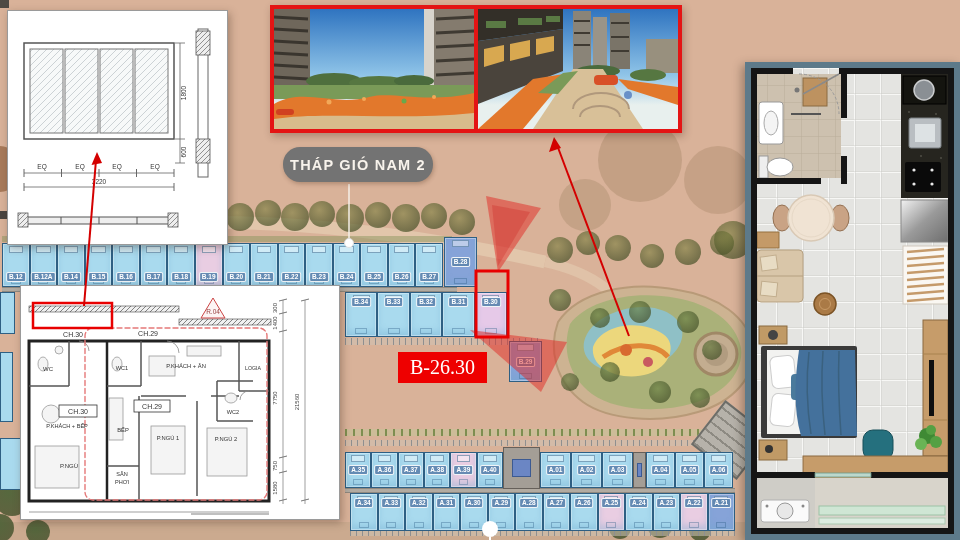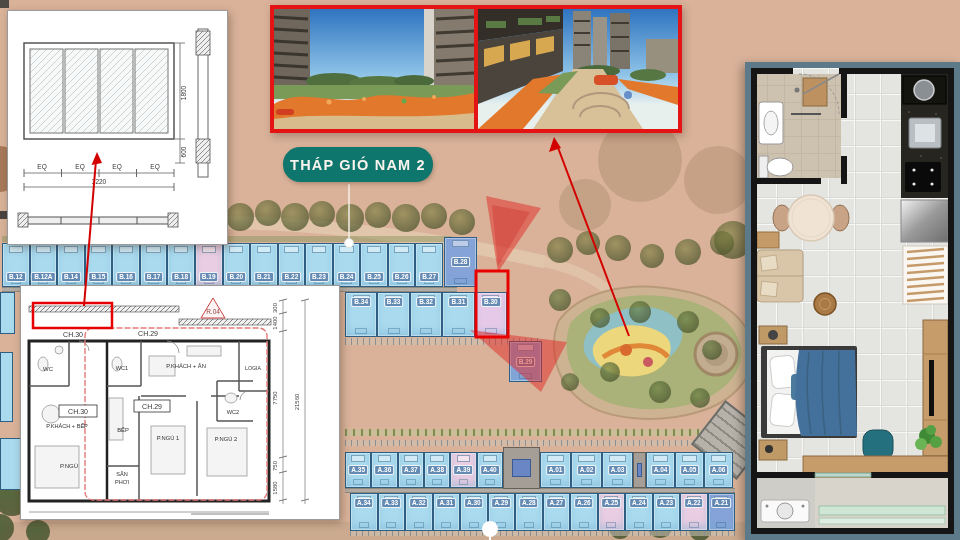--- a/index.html
+++ b/index.html
@@ -34,21 +34,21 @@
   
   .whitebox{position:absolute;background:#fff;border:1px solid #9a9a9a;z-index:30;
         box-shadow:2px 3px 8px rgba(60,40,25,.35);}
   
   #photo-frame{position:absolute;left:270px;top:5px;width:412px;height:128px;z-index:50;
         background:#e41414;border:4px solid #e41414;display:flex;gap:4px;
         box-shadow:2px 3px 8px rgba(60,30,20,.3);}
   #photo-frame svg{display:block;width:200px;height:120px;}
   
   #tower-pill{position:absolute;left:283px;top:147px;width:150px;height:35px;z-index:45;
-        background:#0f766e;border-radius:17px;display:flex;align-items:center;justify-content:center;
+        background:#737373;border-radius:17px;display:flex;align-items:center;justify-content:center;
         color:#f8f3ec;font-weight:bold;font-size:14.5px;letter-spacing:1.2px;
         box-shadow:1px 2px 4px rgba(80,50,30,.3);}
   #unit-code-label{position:absolute;left:398px;top:352px;width:89px;height:31px;z-index:45;
         background:#ee0000;color:#fff;display:flex;align-items:center;justify-content:center;
         font-family:"Liberation Serif",serif;font-size:20px;}
   #partial-circle{position:absolute;left:-24px;top:146px;width:46px;height:46px;border-radius:50%;
         background:#a87a5a;z-index:6;display:flex;align-items:center;justify-content:flex-end;
         padding-right:6px;color:#fff;font-weight:bold;font-size:13px;}
   #dark-edge{position:absolute;left:0;top:211px;width:11px;height:8px;background:#4a4440;z-index:6;}
   #corner-dark{position:absolute;left:0;top:0;width:9px;height:8px;background:#4e4a44;z-index:6;}
@@ -497,20 +497,23 @@
     <line x1="629" y1="336" x2="557" y2="145" stroke="#d40000" stroke-width="2"></line>
     <polygon points="554,137 549,152 561,148" fill="#d40000"></polygon>
     <line x1="349" y1="184" x2="349" y2="240" stroke="#f5efe8" stroke-width="1.5"></line>
     <circle cx="349" cy="243" r="4.5" fill="#ffffff" stroke="#ddd"></circle>
     <circle cx="490" cy="529" r="8" fill="#ffffff"></circle>
     <line x1="490" y1="537" x2="490" y2="540" stroke="#ffffff" stroke-width="2"></line>
   </svg>
 
   <div id="tower-pill">
       <span>THÁP GIÓ NAM 2</span>
+    </div>
+  <div id="unit-code-label">
+      <span>B-26.30</span>
     </div>
 
   <div id="apt-panel">
     <svg viewBox="0 0 203 466">
       <defs>
         <pattern id="tiles" width="26" height="26" patternUnits="userSpaceOnUse">
           <rect width="26" height="26" fill="#e4e4e1"></rect>
           <path d="M0,0 H26 V26" fill="none" stroke="#f7f7f5" stroke-width="2"></path>
           <path d="M0,0 V26 H26" fill="none" stroke="#c9c9c5" stroke-width="0.8"></path>
         </pattern>

